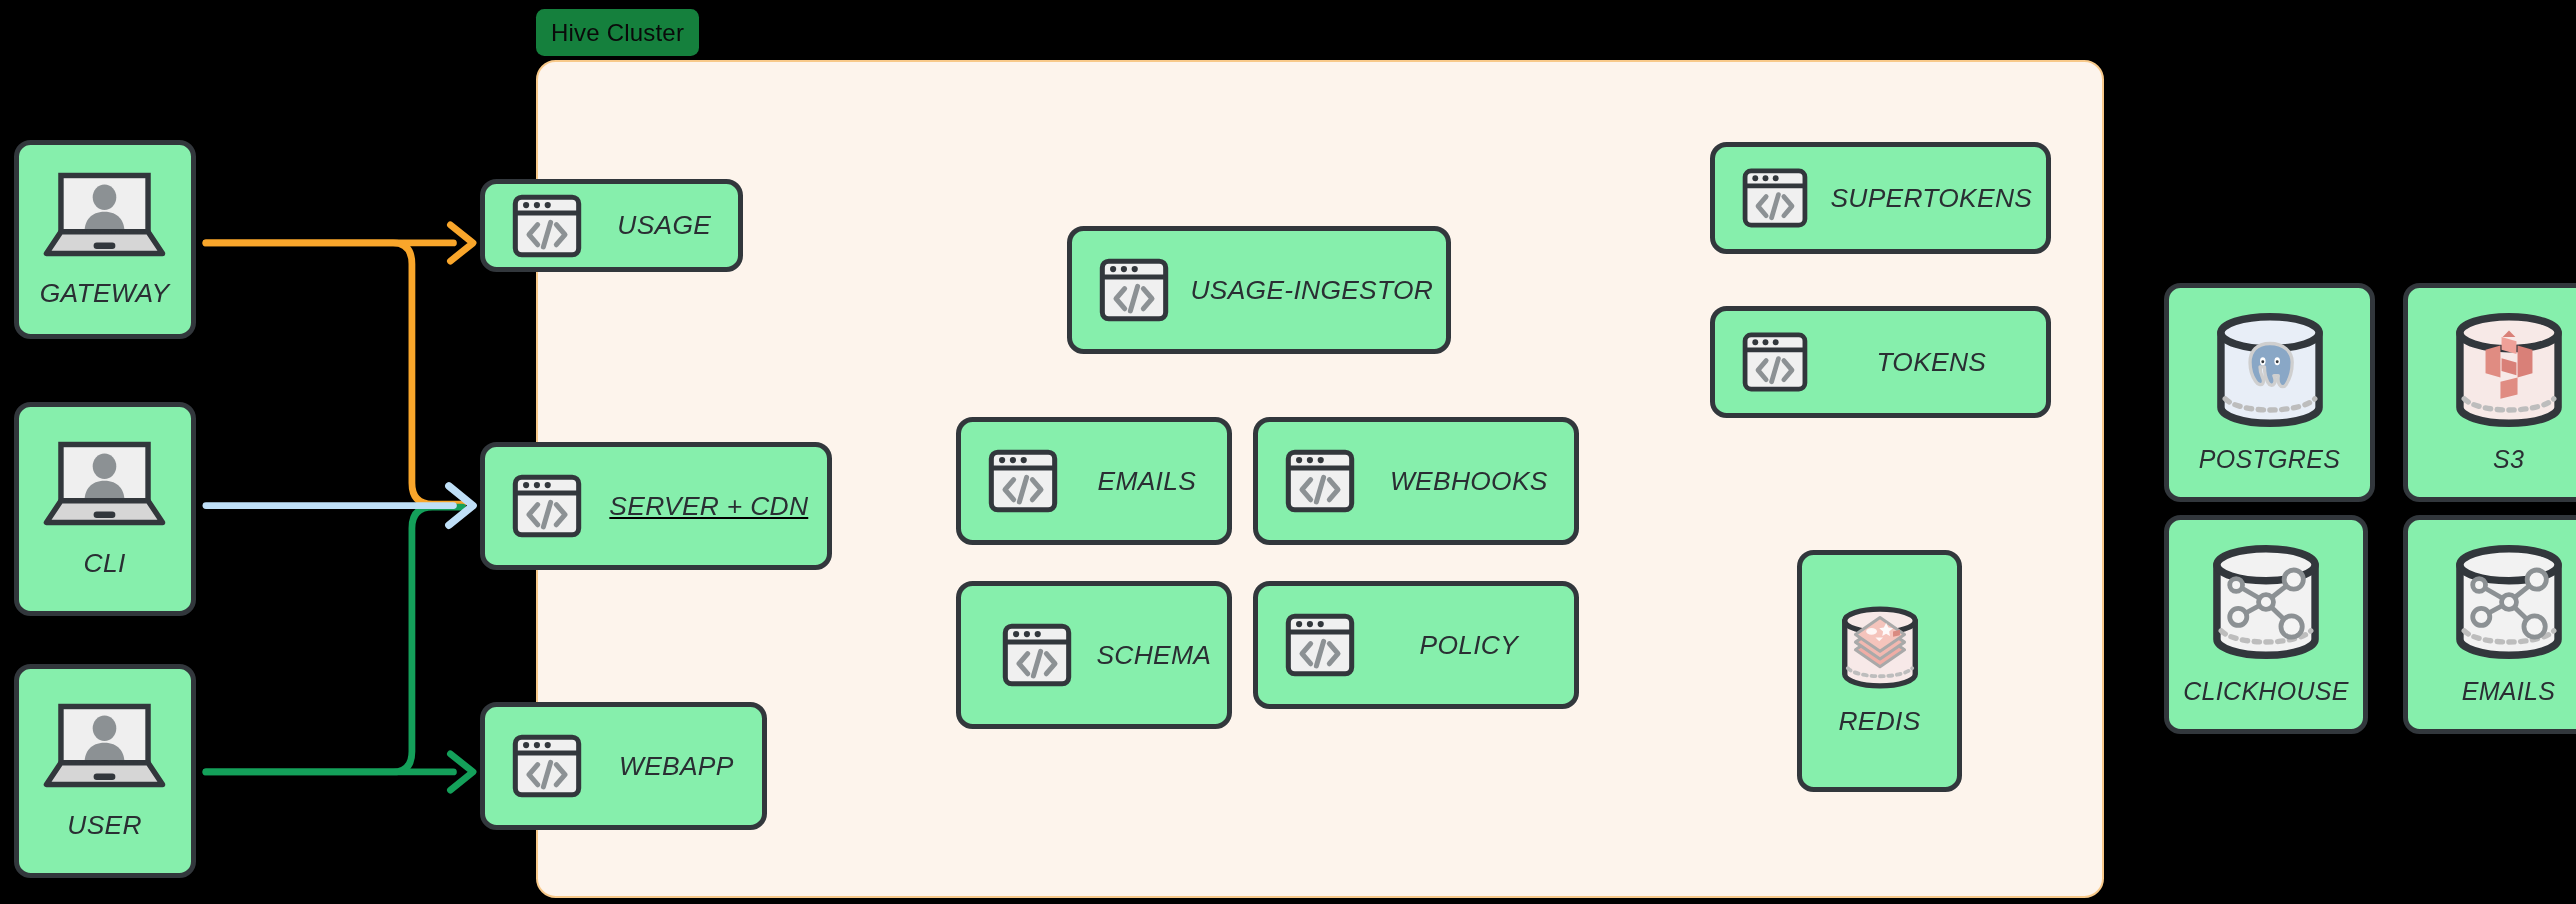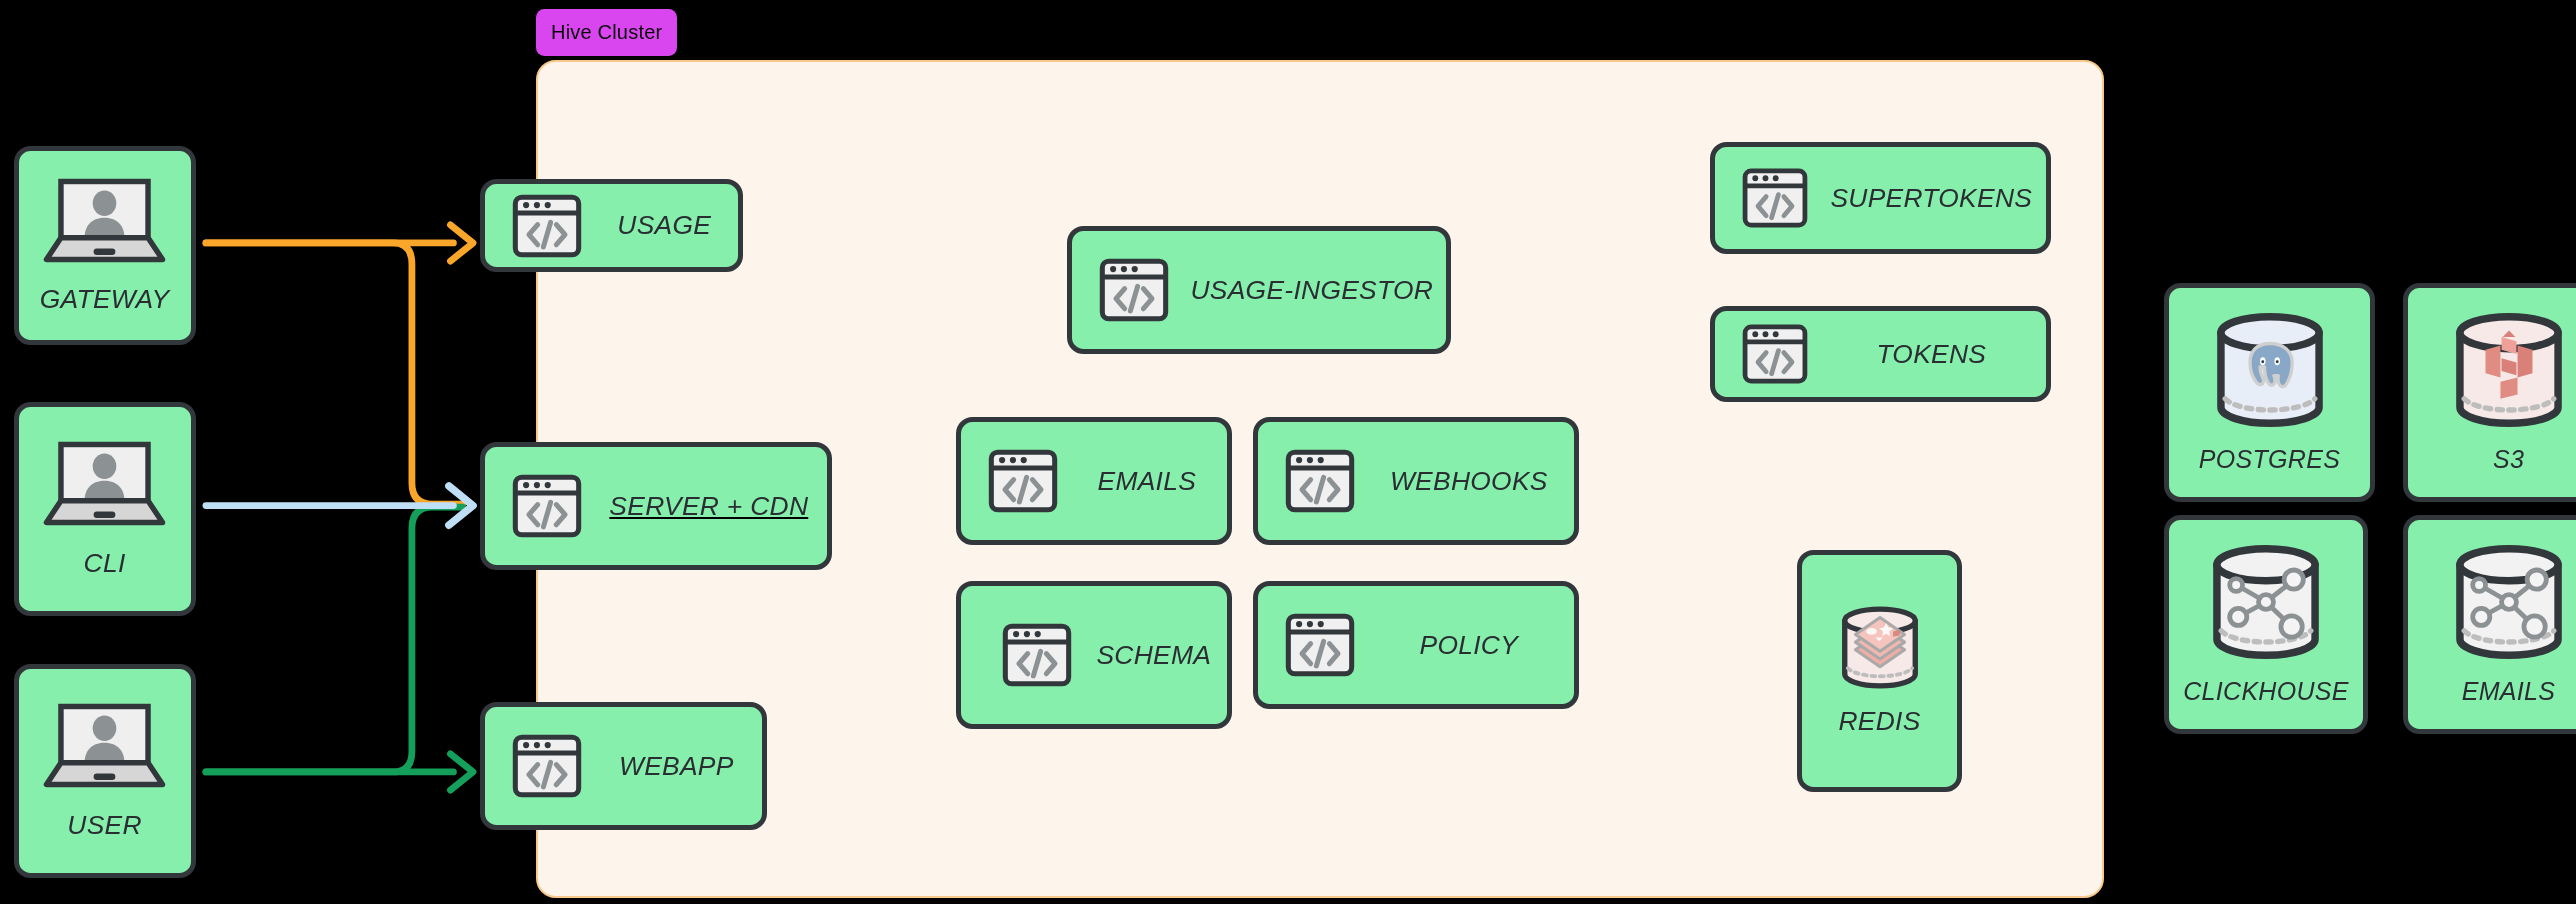--- a/index.html
+++ b/index.html
@@ -19,24 +19,24 @@
 
   
   .cluster-box {
     position: absolute;
     background: #FDF4EC;
     border: 2.3px solid #F8C98A;
     border-radius: 19.6px;
   }
   .cluster-tag {
     position: absolute;
-    background: #d946ef;
+    background: #15803d;
     color: #0A0A0A;
     border-radius: 8.3px;
-    font-size: 20px;
+    font-size: 24px;
     font-weight: 400;
     letter-spacing: 0.2px;
     display: flex;
     align-items: center;
     justify-content: center;
     padding: 0 15px;
     white-space: nowrap;
   }
 
   
@@ -106,21 +106,21 @@
       <path d="M 596 999 L 626 1023 L 596 1047" fill="none" stroke="#14A05A" stroke-width="9" stroke-linecap="round" stroke-linejoin="round"></path>
     </g>
 
     <g>
       <path d="M 272 670 L 600 670" fill="none" stroke="#BFDFF7" stroke-width="9" stroke-linecap="round"></path>
       <path d="M 594 644 L 626 670 L 594 696" fill="none" stroke="#BFDFF7" stroke-width="10" stroke-linecap="round" stroke-linejoin="round"></path>
     </g>
   </svg>
 
   <div id="nodes-layer">
-      <div class="node stacked" style="left: 13.6px; top: 146px; width: 182px; height: 199px;">
+      <div class="node stacked" style="left: 13.6px; top: 140px; width: 182px; height: 199px;">
         <span class="svc-icon">
           <svg class="win-icon" width="127" height="89" viewBox="0 0 140 98">
     <rect x="22" y="6" width="96" height="62" fill="#EFEFEF" stroke="#32373C" stroke-width="6"></rect>
     <ellipse cx="70" cy="30" rx="13" ry="14" fill="#8C9194"></ellipse>
     <path d="M70 46 c-15 0 -22 10 -22 22 h44 c0 -12 -7 -22 -22 -22 z" fill="#8C9194"></path>
     <path d="M22 68 L6 92 H134 L118 68 Z" fill="#D6D6D6" stroke="#32373C" stroke-width="6" stroke-linejoin="round"></path>
     <path d="M22 68 H118" stroke="#32373C" stroke-width="3" stroke-dasharray="4 4"></path>
     <rect x="58" y="80" width="24" height="7" rx="3.5" fill="#32373C"></rect>
   </svg>
         </span>
@@ -280,21 +280,21 @@
     <circle cx="21" cy="21" r="4.3" fill="#32373C"></circle>
     <circle cx="36" cy="21" r="4.3" fill="#32373C"></circle>
     <circle cx="51" cy="21" r="4.3" fill="#32373C"></circle>
     <path d="M37 48 L25 62 L37 76" fill="none" stroke="#8C9194" stroke-width="7" stroke-linecap="round" stroke-linejoin="round"></path>
     <path d="M63 48 L75 62 L63 76" fill="none" stroke="#8C9194" stroke-width="7" stroke-linecap="round" stroke-linejoin="round"></path>
     <path d="M55 45 L45 79" fill="none" stroke="#8C9194" stroke-width="7" stroke-linecap="round"></path>
   </svg>
         </span>
         <span class="node-label" style="font-size: 26.4px; margin-left: 13.6px;">SUPERTOKENS</span>
       </div>
-      <div class="node service" style="left: 1710px; top: 306px; width: 341px; height: 96px; padding-left: 26px;">
+      <div class="node service" style="left: 1710px; top: 306px; width: 341px; height: 112px; padding-left: 26px;">
         <span class="svc-icon">
           <svg class="win-icon" width="68" height="68" viewBox="0 0 100 100">
     <rect x="6" y="10" width="88" height="80" rx="9" fill="#F0F0F0" stroke="#32373C" stroke-width="7"></rect>
     <path d="M6 32 H94" stroke="#32373C" stroke-width="7"></path>
     <circle cx="21" cy="21" r="4.3" fill="#32373C"></circle>
     <circle cx="36" cy="21" r="4.3" fill="#32373C"></circle>
     <circle cx="51" cy="21" r="4.3" fill="#32373C"></circle>
     <path d="M37 48 L25 62 L37 76" fill="none" stroke="#8C9194" stroke-width="7" stroke-linecap="round" stroke-linejoin="round"></path>
     <path d="M63 48 L75 62 L63 76" fill="none" stroke="#8C9194" stroke-width="7" stroke-linecap="round" stroke-linejoin="round"></path>
     <path d="M55 45 L45 79" fill="none" stroke="#8C9194" stroke-width="7" stroke-linecap="round"></path>

